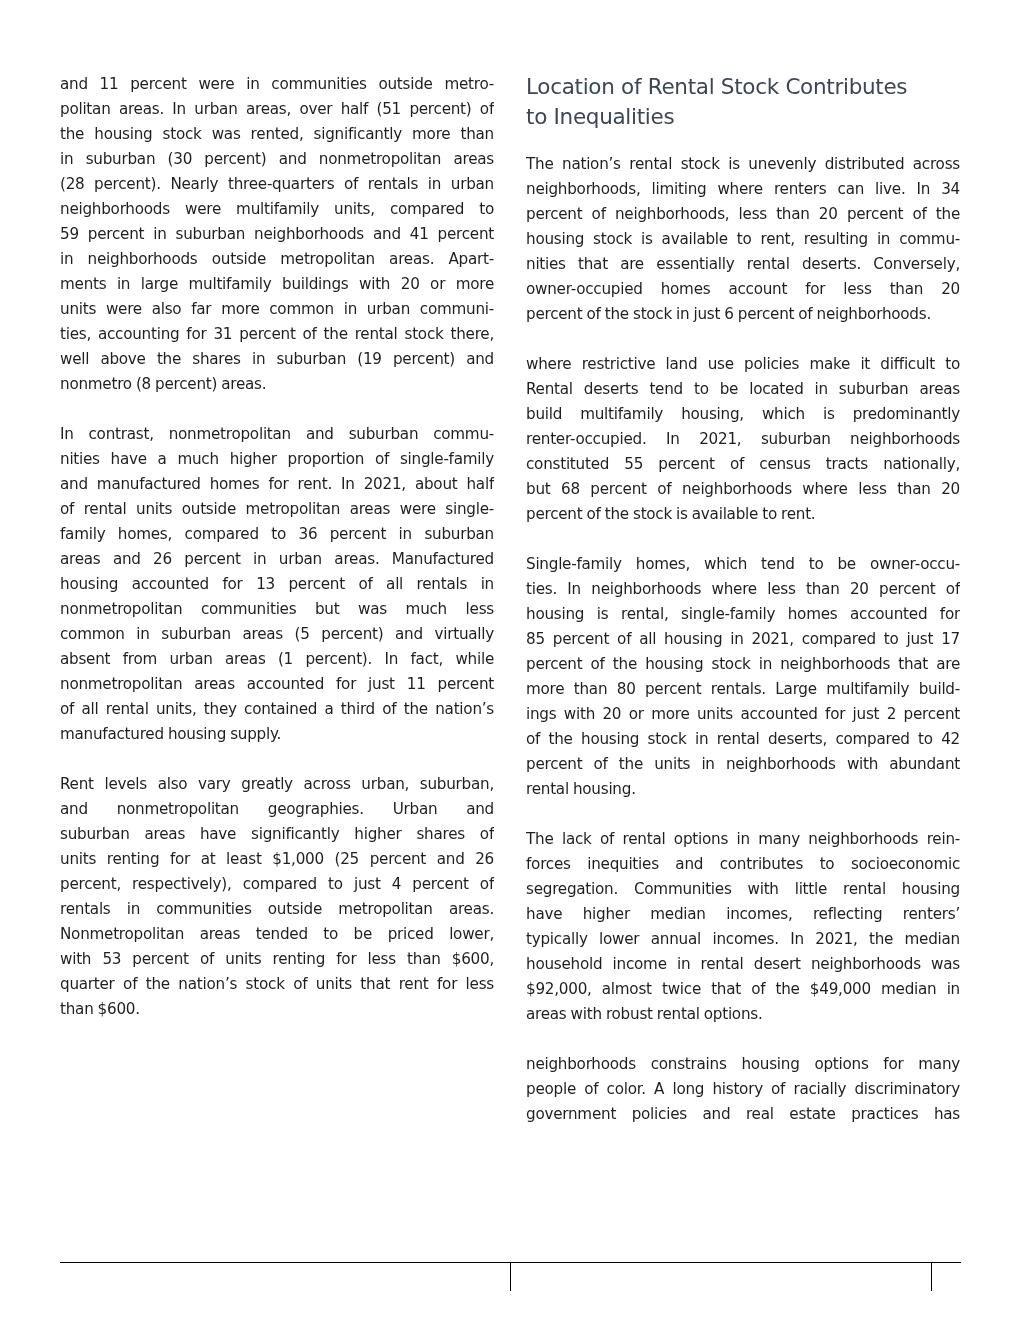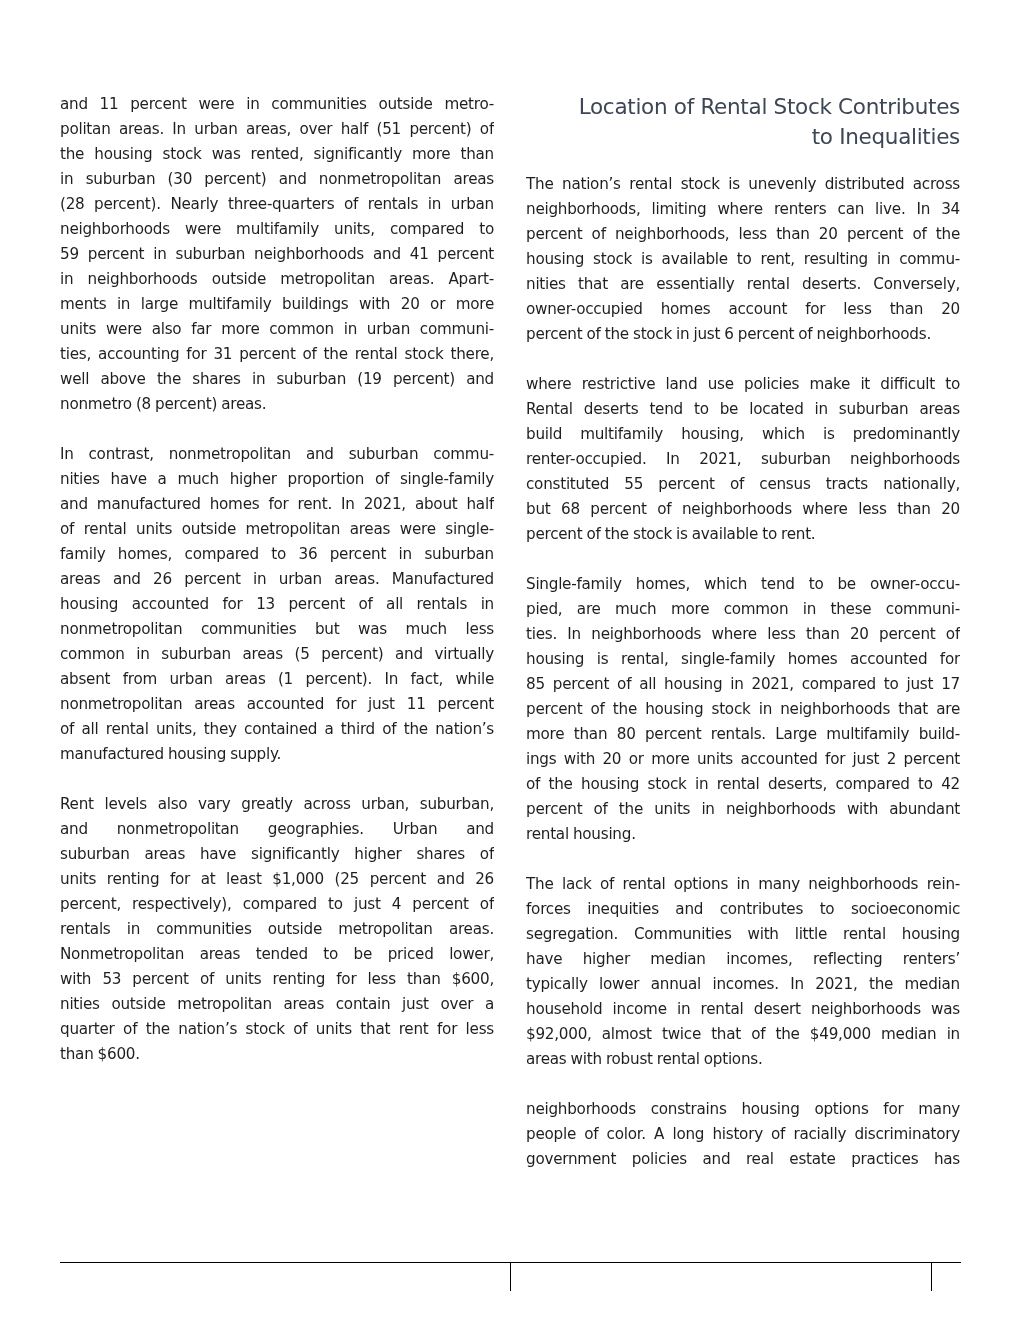--- a/index.html
+++ b/index.html
@@ -1,17 +1,17 @@
 <!DOCTYPE html>
 <html><head>
 <meta charset="utf-8">
 <style>
   html, body { margin: 0; padding: 0; background: #ffffff; }
   body { width: 1020px; height: 1320px; position: relative; overflow: hidden; }
-  .col { position: absolute; top: 92px; width: 434px; }
+  .col { position: absolute; top: 72px; width: 434px; }
   .col-left { left: 60px; }
   .col-right { left: 526px; }
   .line {
     font-family: "DejaVu Sans", sans-serif;
     font-size: 15.2px;
     line-height: 25px;
     height: 25px;
     color: #1f1f1f;
     white-space: nowrap;
     text-align: justify;
@@ -24,21 +24,20 @@
   .para { margin-bottom: 25px; }
   .heading {
     font-family: "DejaVu Sans", sans-serif;
     font-size: 21.5px;
     line-height: 30px;
     color: #3d4654;
     font-weight: normal;
     margin: 0 0 20px 0;
     letter-spacing: -0.3px;
     padding-top: 0px;
-    text-align: right;
   }
   .footer-rule { position: absolute; left: 60px; top: 1262px; width: 901px; height: 1px; background: #000; }
   .footer-div { position: absolute; top: 1263px; width: 1px; height: 28px; background: #000; }
   .footer-text {
     position: absolute; top: 1320px;
     font-family: "DejaVu Sans", sans-serif;
     font-size: 13px; letter-spacing: 1.3px; color: #222;
     white-space: nowrap;
     padding-left: 12px;
   }
@@ -79,21 +78,20 @@
     </div>
     <div class="para">
       <div class="line">Rent levels also vary greatly across urban, suburban,</div>
       <div class="line">and nonmetropolitan geographies. Urban and</div>
       <div class="line">suburban areas have significantly higher shares of</div>
       <div class="line">units renting for at least $1,000 (25 percent and 26</div>
       <div class="line">percent, respectively), compared to just 4 percent of</div>
       <div class="line">rentals in communities outside metropolitan areas.</div>
       <div class="line">Nonmetropolitan areas tended to be priced lower,</div>
       <div class="line">with 53 percent of units renting for less than $600,</div>
-      <div class="line">nities outside metropolitan areas contain just over a</div>
       <div class="line">quarter of the nation’s stock of units that rent for less</div>
       <div class="line last">than $600.</div>
     </div>
   </div>
 
 <div class="col col-right" id="right-col">
   <h2 class="heading">
     <div>Location of Rental Stock Contributes</div>
     <div>to Inequalities</div>
   </h2>
@@ -111,21 +109,20 @@
         <div class="line">where restrictive land use policies make it difficult to</div>
         <div class="line">Rental deserts tend to be located in suburban areas</div>
         <div class="line">build multifamily housing, which is predominantly</div>
         <div class="line">renter-occupied. In 2021, suburban neighborhoods</div>
         <div class="line">constituted 55 percent of census tracts nationally,</div>
         <div class="line">but 68 percent of neighborhoods where less than 20</div>
         <div class="line last">percent of the stock is available to rent.</div>
       </div>
       <div class="para">
         <div class="line">Single-family homes, which tend to be owner-occu-</div>
-        <div class="line">pied, are much more common in these communi-</div>
         <div class="line">ties. In neighborhoods where less than 20 percent of</div>
         <div class="line">housing is rental, single-family homes accounted for</div>
         <div class="line">85 percent of all housing in 2021, compared to just 17</div>
         <div class="line">percent of the housing stock in neighborhoods that are</div>
         <div class="line">more than 80 percent rentals. Large multifamily build-</div>
         <div class="line">ings with 20 or more units accounted for just 2 percent</div>
         <div class="line">of the housing stock in rental deserts, compared to 42</div>
         <div class="line">percent of the units in neighborhoods with abundant</div>
         <div class="line last">rental housing.</div>
       </div>

